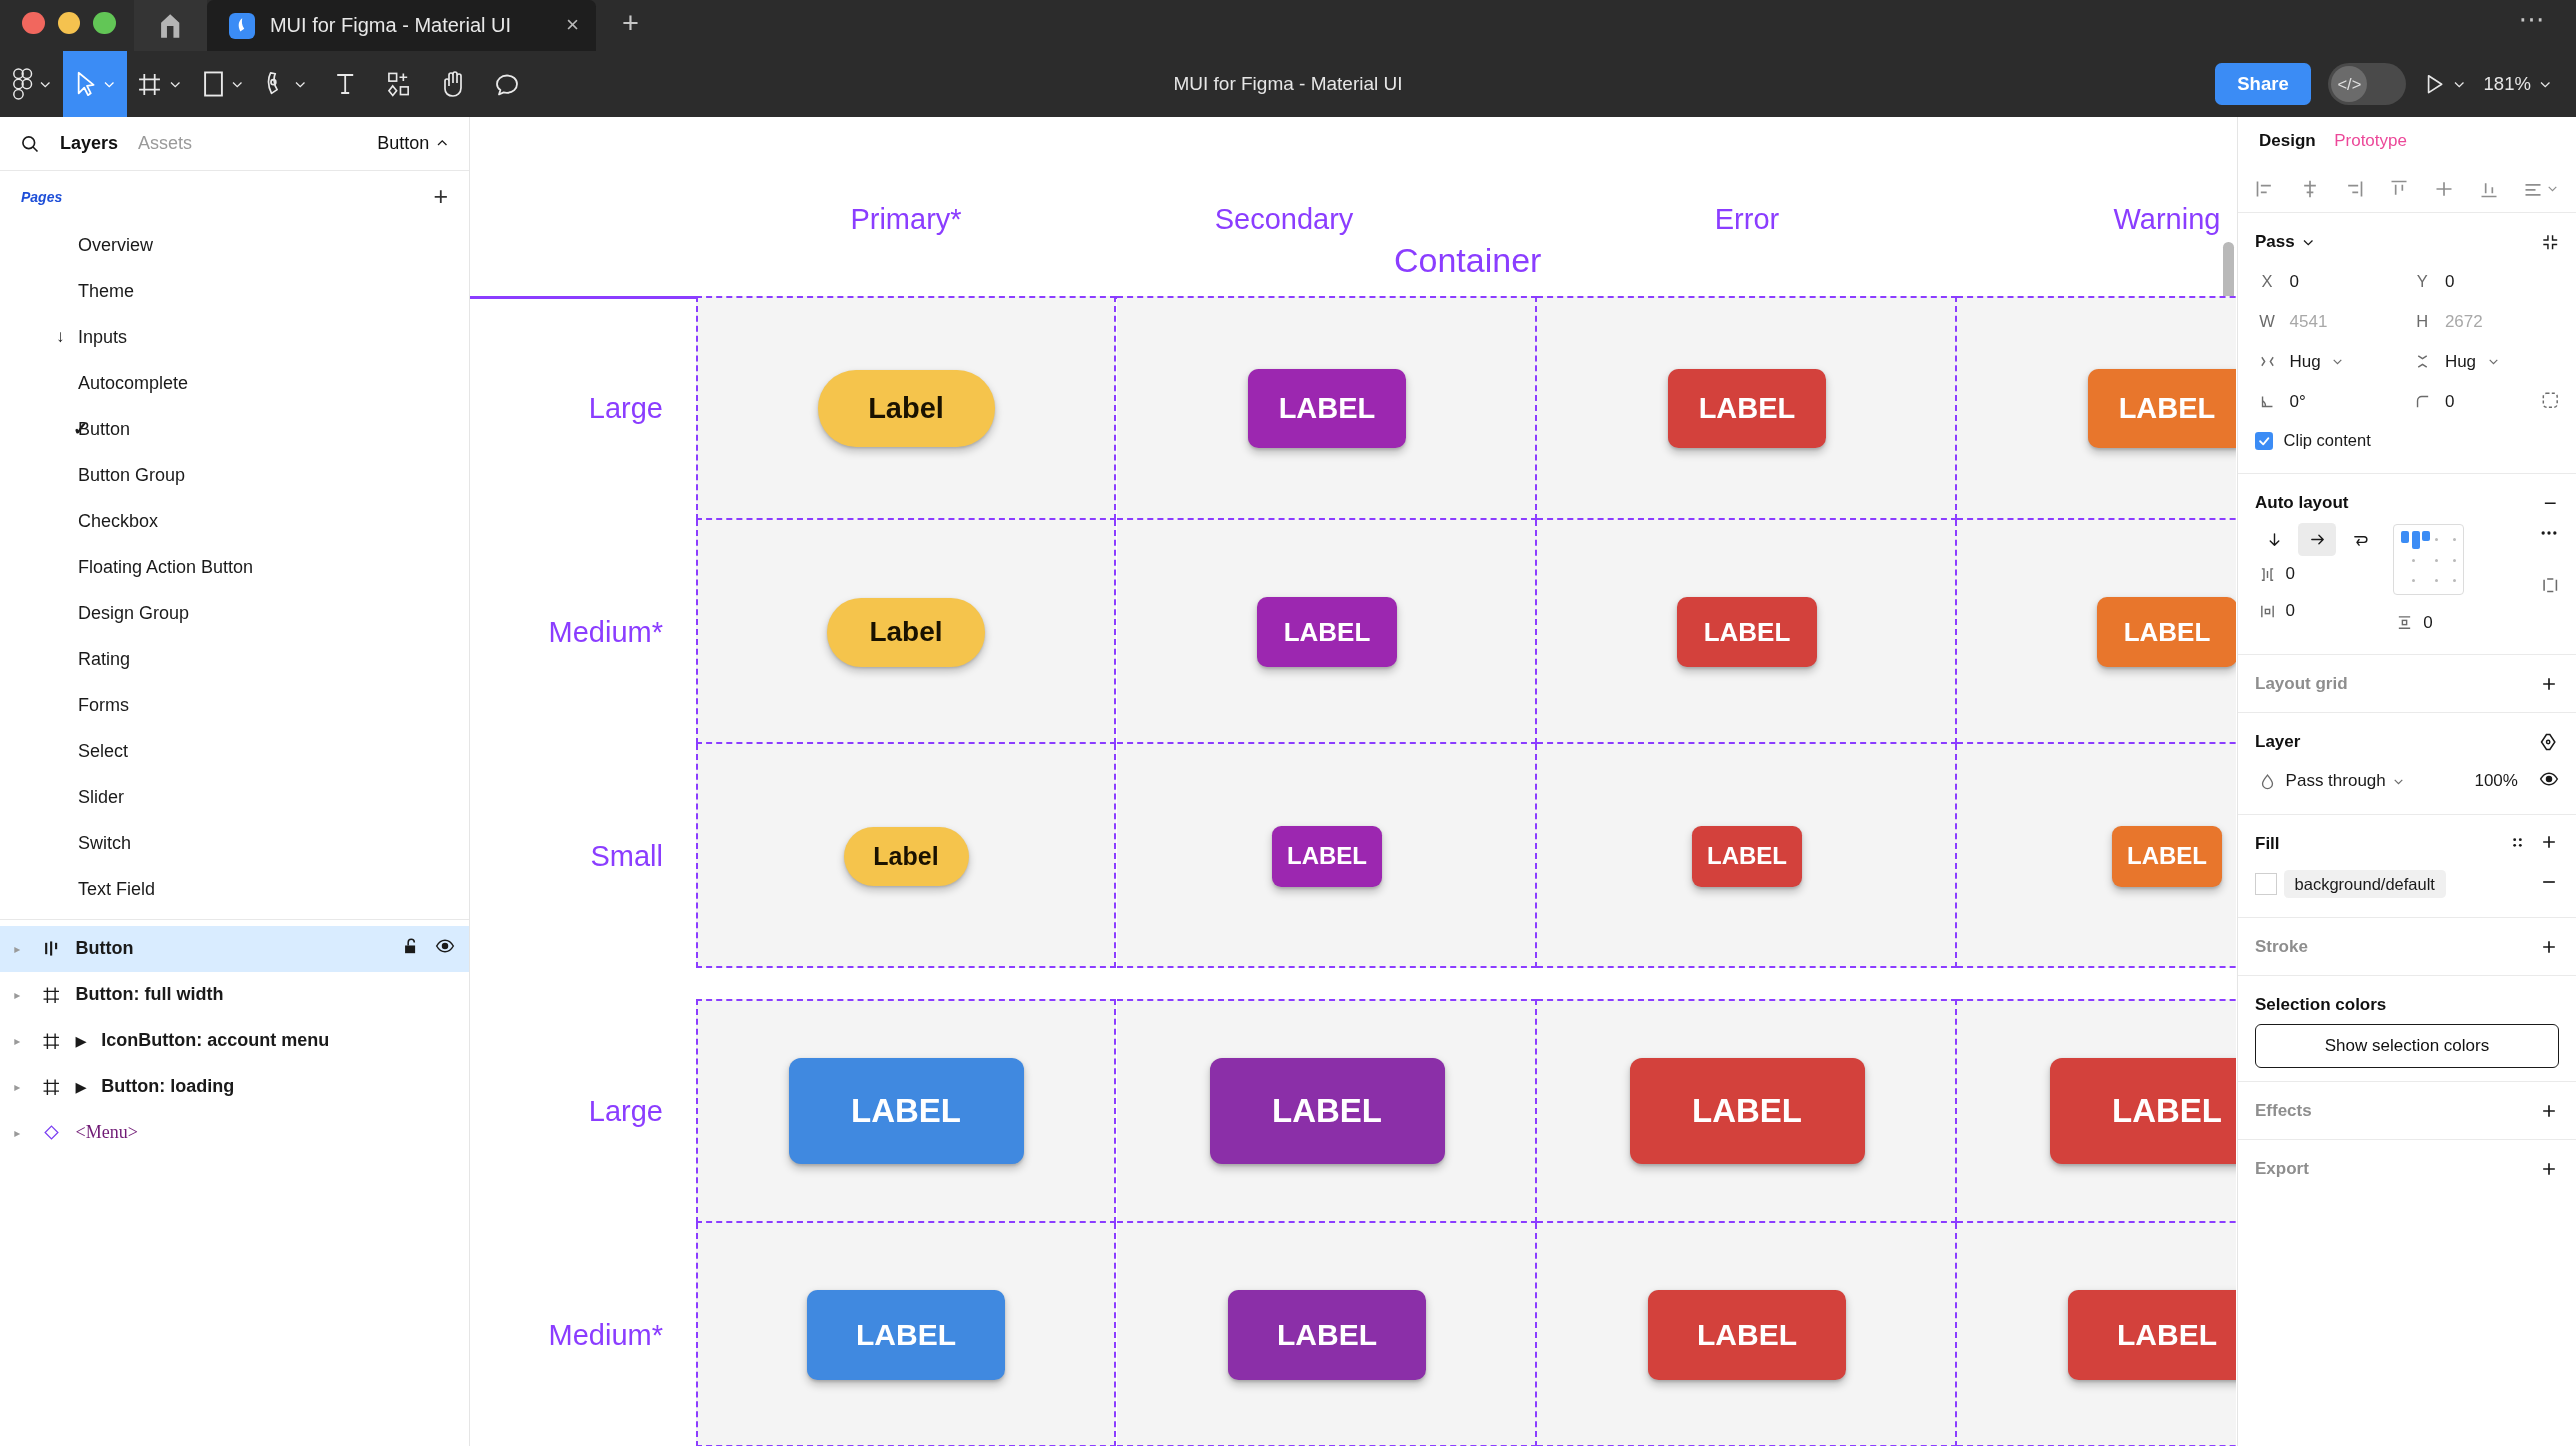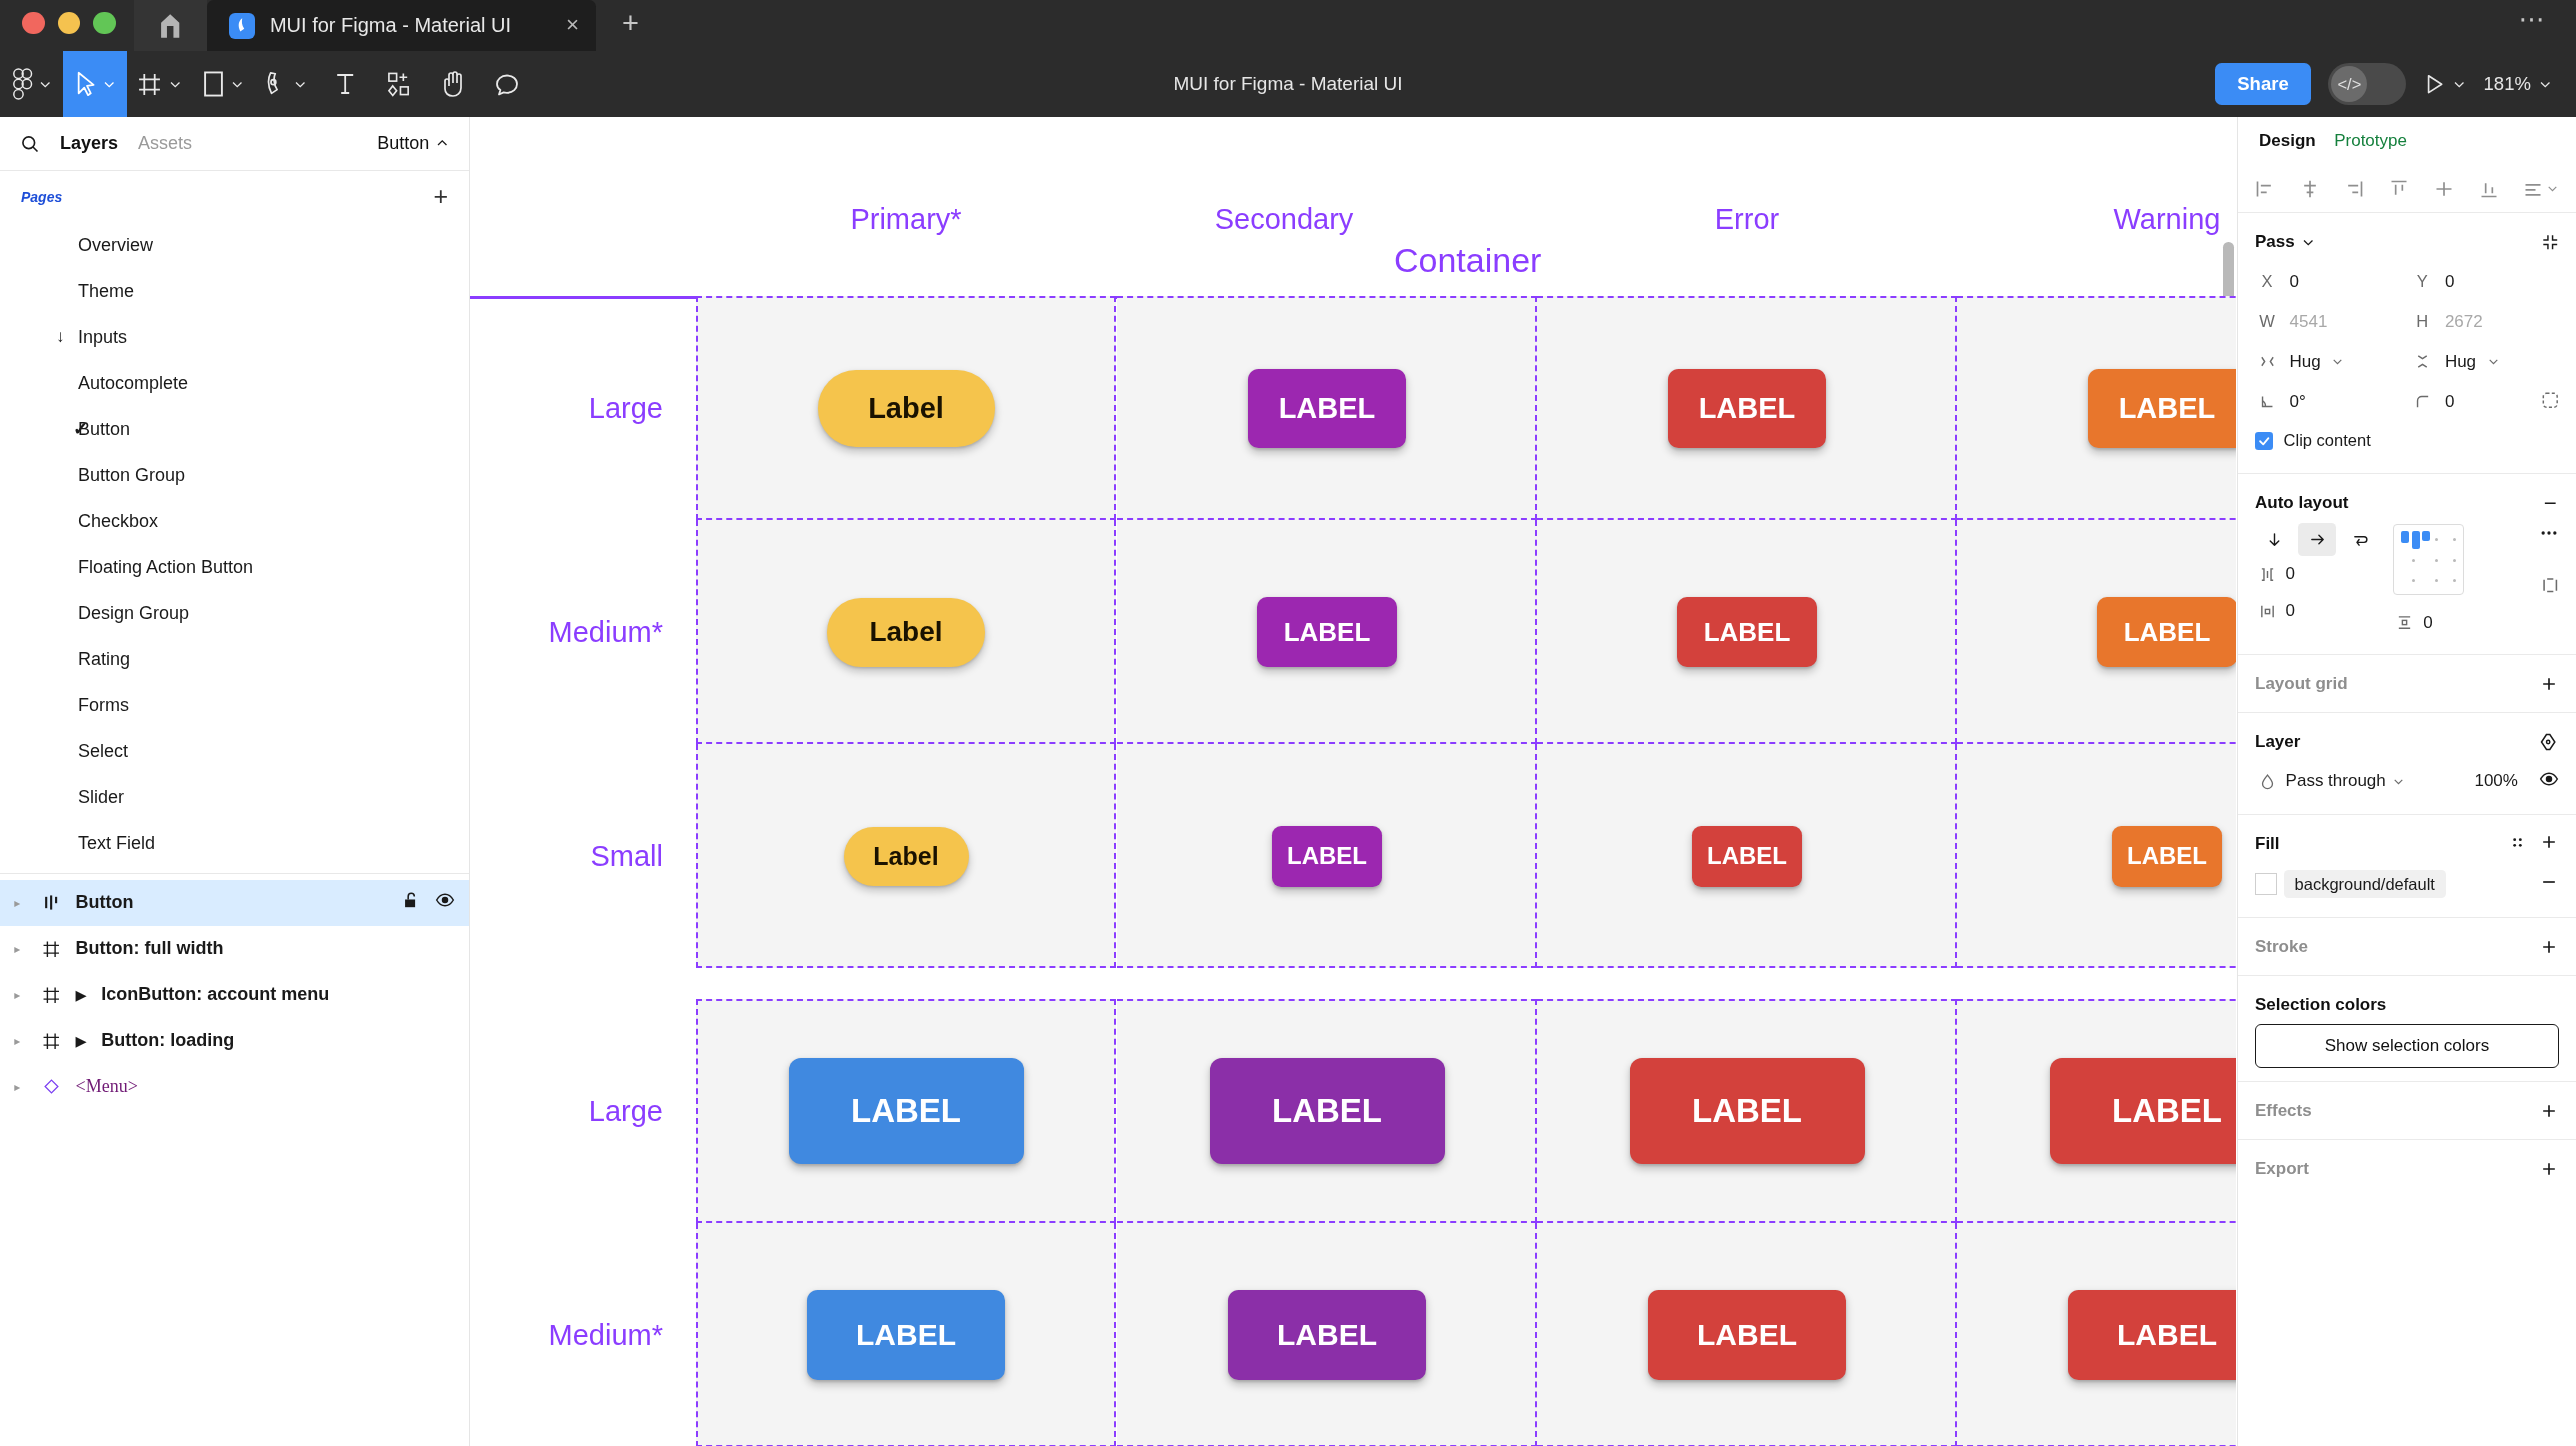--- a/index.html
+++ b/index.html
@@ -156,21 +156,21 @@
     display: flex; align-items: center; justify-content: center;
   }
 
   
   .rpanel {
     position: absolute; right: 0; top: 117px; width: 339px; height: 1329px;
     background: #ffffff; border-left: 0.7px solid #e5e5e5;
     display: flex; flex-direction: column; font-size: 16.5px; color: #1a1a1a;
   }
   .rp-tabs { height: 48px; display: flex; align-items: center; gap: 18.5px; padding: 0 21px; flex: none; }
-  .rp-tab { font-size: 17px; color: #15803d; cursor: pointer; }
+  .rp-tab { font-size: 17px; color: #ec4899; cursor: pointer; }
   .rp-tab.active { color: #111; font-weight: bold; }
   .rp-align {
     height: 48px; display: flex; align-items: center; justify-content: space-between;
     padding: 0 17px; border-bottom: 0.7px solid #eaeaea; flex: none;
   }
   .rp-align-ico { cursor: pointer; display: flex; align-items: center; gap: 2.6px; }
   .rp-sec { padding: 14.5px 17px 13px 17px; border-bottom: 0.7px solid #eaeaea; flex: none; }
   .rp-sec-head {
     display: flex; align-items: center; height: 29px; margin-bottom: 5.3px;
   }
@@ -377,20 +377,23 @@
         <span>Rating</span>
       </div>
       <div class="page-item">
         <span>Forms</span>
       </div>
       <div class="page-item">
         <span>Select</span>
       </div>
       <div class="page-item">
         <span>Slider</span>
+      </div>
+      <div class="page-item">
+        <span>Switch</span>
       </div>
       <div class="page-item">
         <span>Text Field</span>
       </div>
     </div>
 
   <div class="sb-divider"></div>
 
   <div class="layer-list" id="layer-list">
       <div class="layer-item selected">

